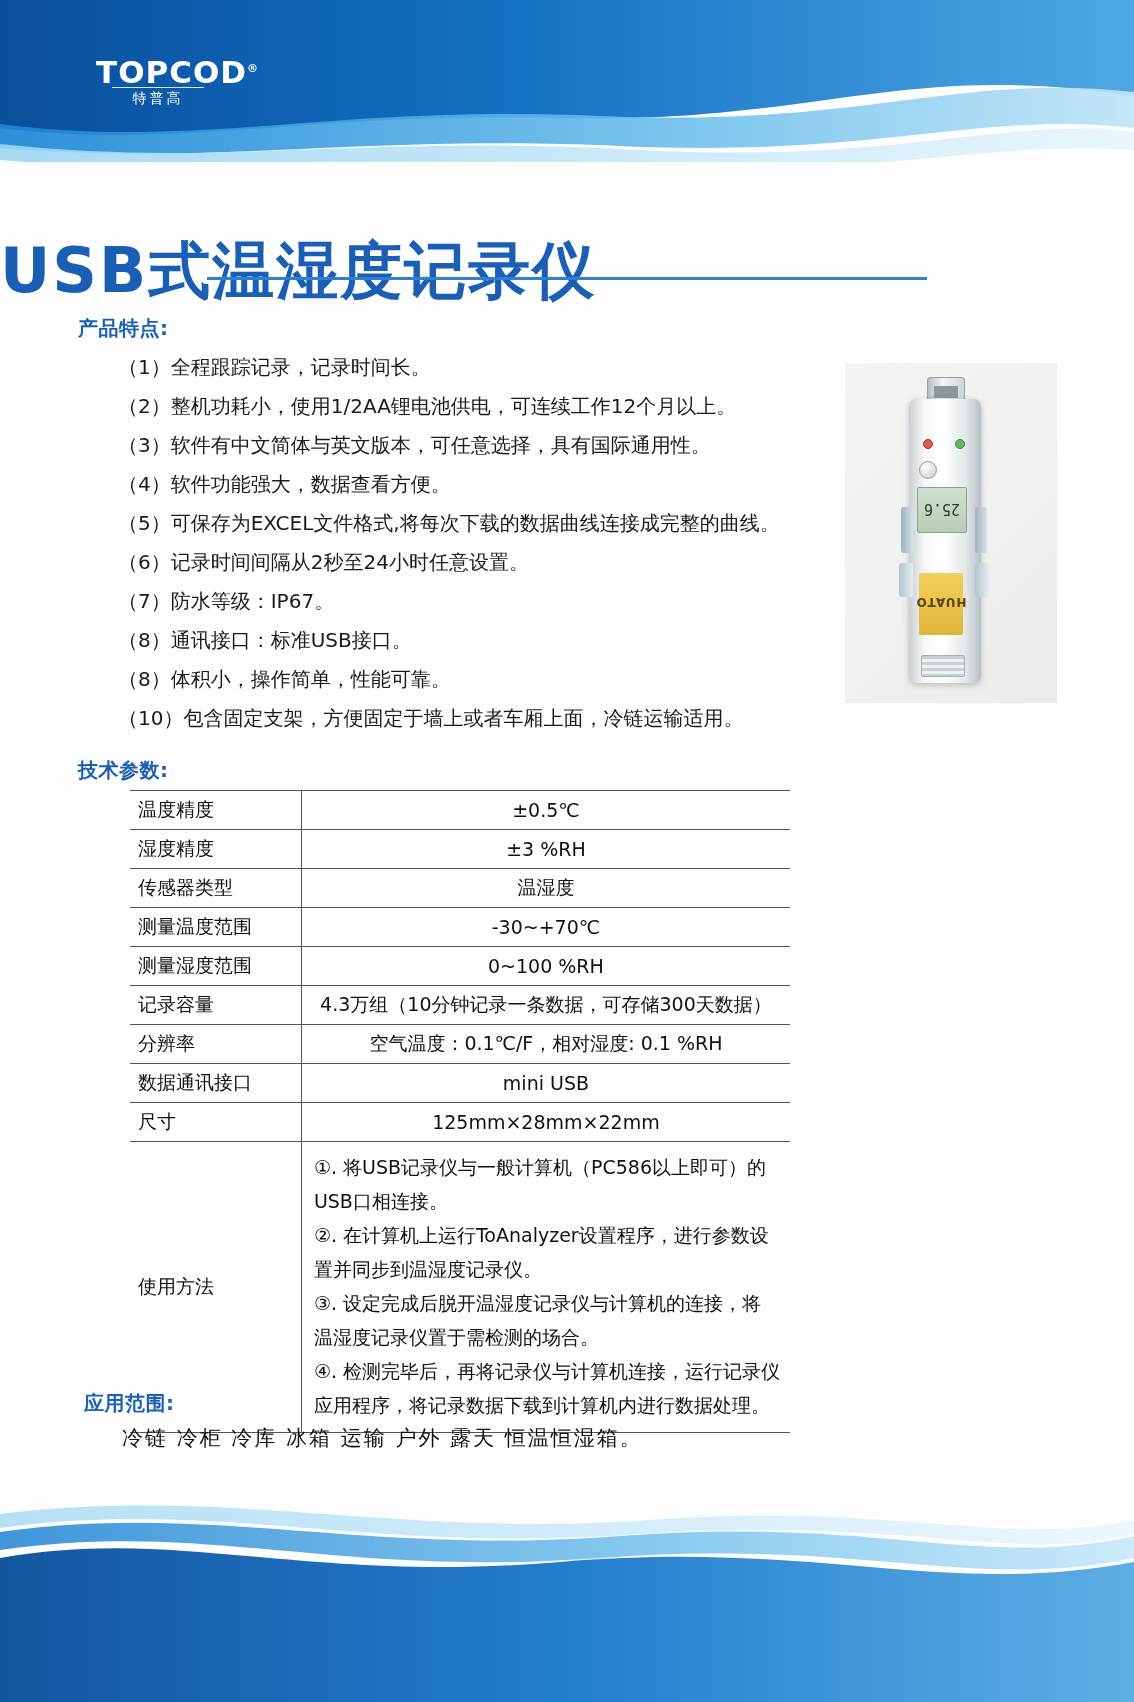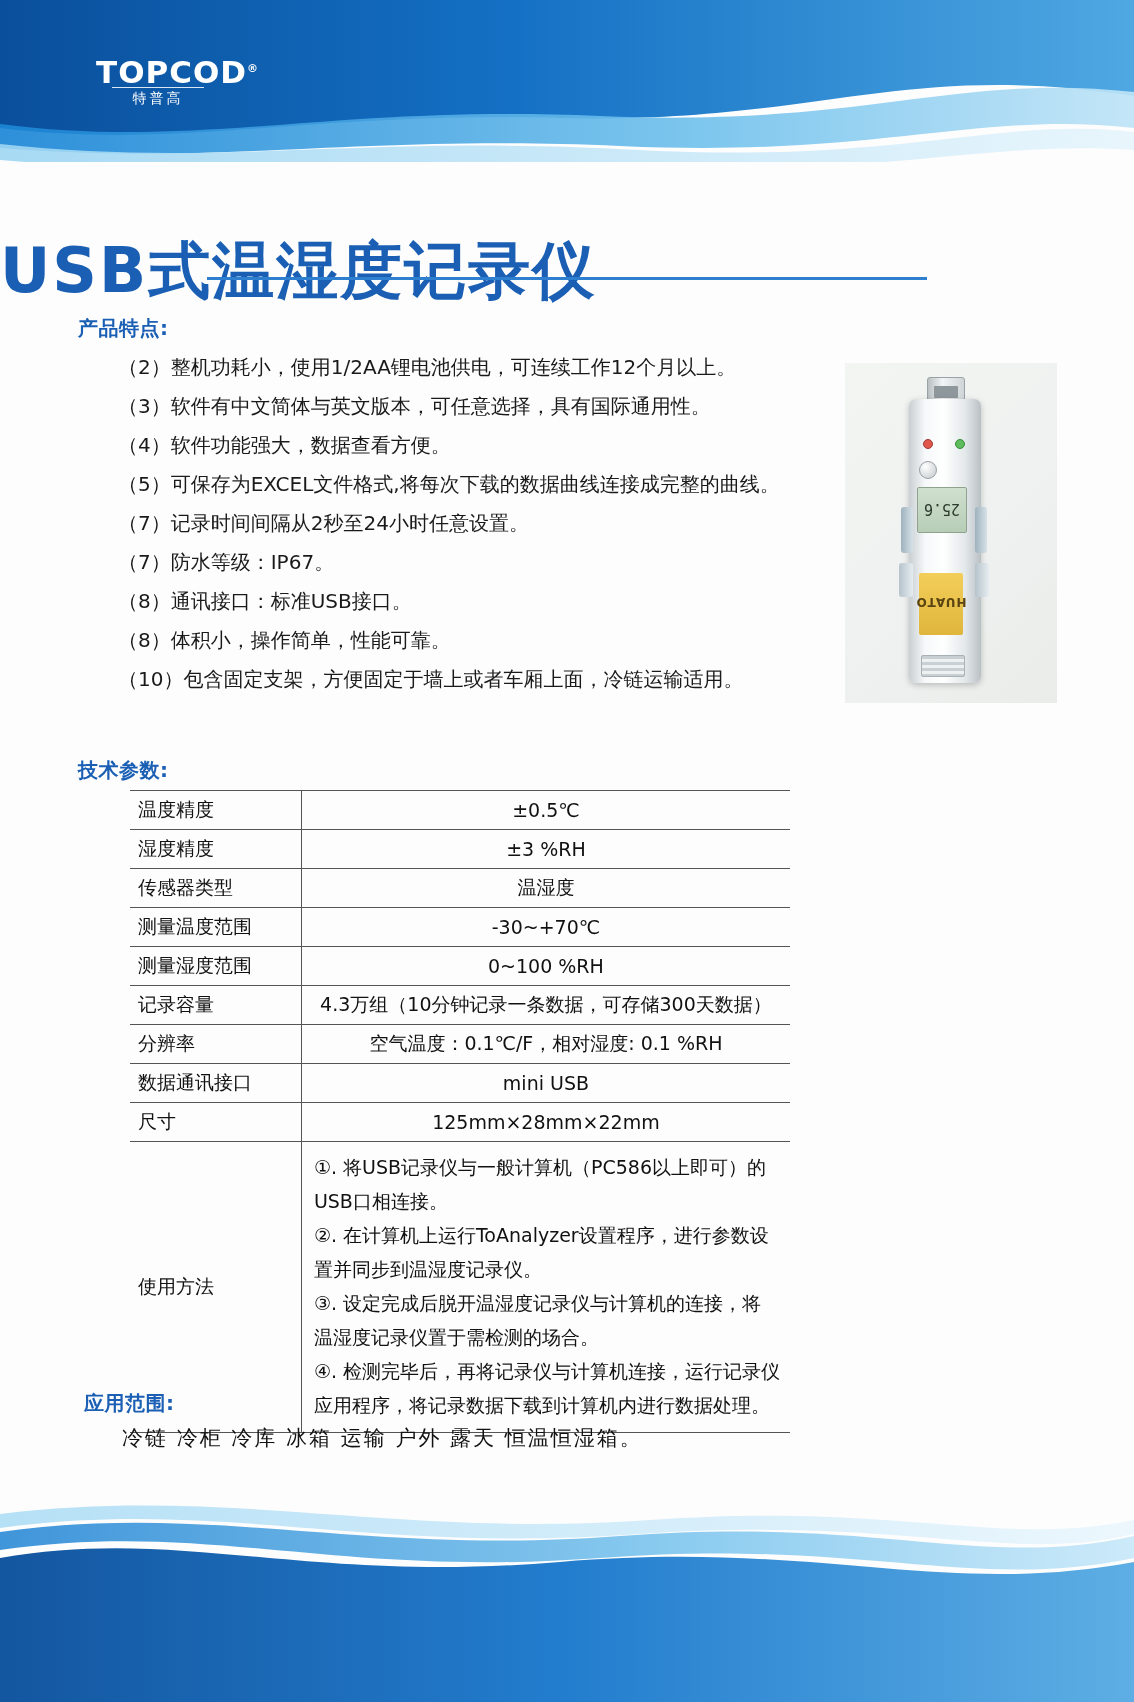--- a/index.html
+++ b/index.html
@@ -334,25 +334,26 @@
     <div class="logo-sub">特普高</div>
   </div>
 
 
   <div class="main-title">USB式温湿度记录仪</div>
   <div class="title-rule"></div>
 
   <div class="section-heading" id="features-heading">产品特点:</div>
 
   <div class="feature-list">
+    <div class="feature-item">（1）全程跟踪记录，记录时间长。</div>
     <div class="feature-item">（2）整机功耗小，使用1/2AA锂电池供电，可连续工作12个月以上。</div>
     <div class="feature-item">（3）软件有中文简体与英文版本，可任意选择，具有国际通用性。</div>
     <div class="feature-item">（4）软件功能强大，数据查看方便。</div>
     <div class="feature-item">（5）可保存为EXCEL文件格式,将每次下载的数据曲线连接成完整的曲线。</div>
-    <div class="feature-item">（7）记录时间间隔从2秒至24小时任意设置。</div>
+    <div class="feature-item">（6）记录时间间隔从2秒至24小时任意设置。</div>
     <div class="feature-item">（7）防水等级：IP67。</div>
     <div class="feature-item">（8）通讯接口：标准USB接口。</div>
     <div class="feature-item">（8）体积小，操作简单，性能可靠。</div>
     <div class="feature-item">（10）包含固定支架，方便固定于墙上或者车厢上面，冷链运输适用。</div>
   </div>
 
   <div class="product-photo">
     <div class="device">
       <div class="dev-usb">
         <div class="dev-usb-slot"></div>

